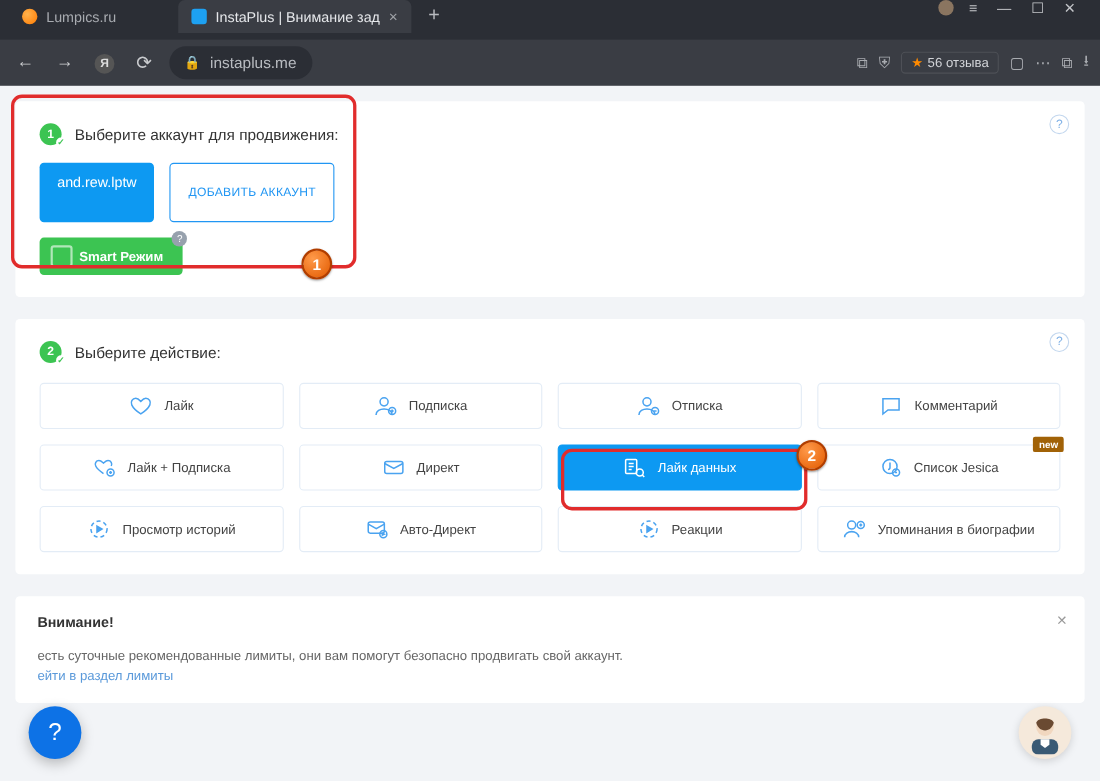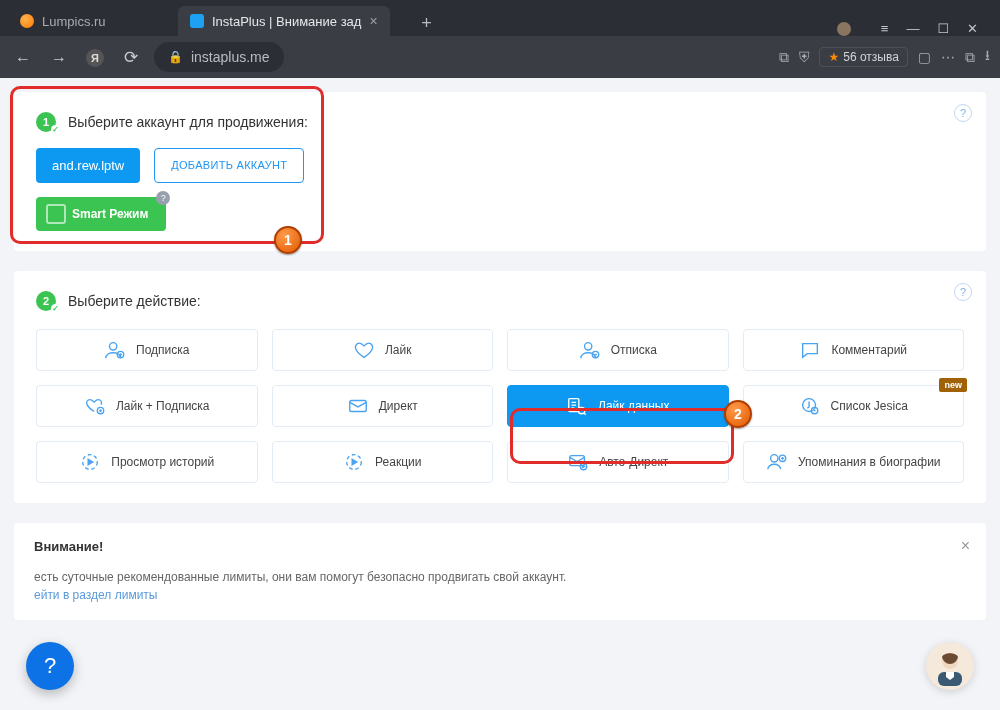--- a/index.html
+++ b/index.html
@@ -1,20 +1,20 @@
 <!DOCTYPE html>
 <html><head>
 <meta charset="utf-8">
 <style>
 * { box-sizing: border-box; margin: 0; padding: 0; font-family: -apple-system, BlinkMacSystemFont, "Segoe UI", Arial, sans-serif; }
 body { width: 1000px; height: 710px; background: #f2f4f7; overflow: hidden; }
 
 
 .browser-top { background: #2b2e35; color: #c7c9cc; }
-.tabs-row { display: flex; align-items: flex-end; height: 36px; padding: 0 8px; gap: 20px; }
+.tabs-row { display: flex; align-items: flex-start; height: 36px; padding: 0 8px; gap: 4px; }
 .tab { display: flex; align-items: center; height: 30px; padding: 0 12px; border-radius: 6px 6px 0 0; font-size: 13px; gap: 8px; min-width: 150px; cursor: pointer; }
 .tab.inactive { color: #a8abb0; }
 .tab.active { background: #3a3d44; color: #e5e7ea; }
 .tab-favicon { width: 14px; height: 14px; display: inline-flex; align-items: center; justify-content: center; }
 .tab-close { font-size: 14px; color: #9ea1a6; cursor: pointer; margin-left: auto; }
 .new-tab { width: 26px; height: 26px; display: flex; align-items: center; justify-content: center; font-size: 18px; color: #b8babf; cursor: pointer; margin-left: 4px; }
 .tabs-spacer { flex: 1; }
 .win-ctrl { display: flex; gap: 18px; padding-right: 14px; color: #c4c6ca; }
 .win-btn { cursor: pointer; font-size: 13px; }
 
@@ -35,21 +35,21 @@
 .page { background: #f2f4f7; padding: 14px 14px 0 14px; height: calc(710px - 78px); overflow: hidden; position: relative; }
 .card { background: #fff; border-radius: 4px; padding: 16px 20px; margin-bottom: 20px; position: relative; }
 .card.pad-lg { padding: 20px 22px; }
 .card-help { position: absolute; top: 12px; right: 14px; width: 18px; height: 18px; border: 1px solid #c3d7ee; border-radius: 50%; color: #7fb0e6; font-size: 11px; display: flex; align-items: center; justify-content: center; cursor: pointer; }
 .step-row { display: flex; align-items: center; gap: 12px; }
 .step-badge { width: 20px; height: 20px; border-radius: 50%; background: #3cc452; color: #fff; font-size: 11px; font-weight: 600; display: flex; align-items: center; justify-content: center; position: relative; }
 .step-badge::after { content: "✓"; position: absolute; right: -4px; bottom: -2px; font-size: 8px; color: #3cc452; background: #fff; border-radius: 50%; width: 9px; height: 9px; line-height: 9px; text-align: center; }
 .step-title { font-size: 14px; color: #333; }
 .accounts-row { display: flex; gap: 14px; margin-top: 16px; }
 .acct-btn { background: #0d99f2; color: #fff; border-radius: 4px; padding: 10px 16px; font-size: 13px; cursor: pointer; }
-.add-acct-btn { border: 1px solid #2196f3; color: #2196f3; border-radius: 4px; padding: 10px 16px; font-size: 11px; letter-spacing: 0.3px; cursor: pointer; }
+.add-acct-btn { border: 1px solid #2196f3; color: #2196f3; border-radius: 4px; padding: 20px 16px; font-size: 11px; letter-spacing: 0.3px; cursor: pointer; }
 .smart-row { margin-top: 14px; position: relative; display: inline-block; }
 .smart-btn { background: #3cc452; color: #fff; border-radius: 4px; padding: 10px 18px 10px 36px; font-size: 12px; font-weight: 600; cursor: pointer; position: relative; display: inline-block; }
 .smart-btn::before { content: ""; position: absolute; left: 10px; top: 50%; transform: translateY(-50%); width: 16px; height: 16px; border: 2px solid rgba(255,255,255,0.6); border-radius: 3px; }
 .smart-help { width: 14px; height: 14px; border-radius: 50%; background: #97a1ad; color: #fff; font-size: 9px; display: flex; align-items: center; justify-content: center; position: absolute; top: -6px; right: -4px; cursor: pointer; }
 
 
 .annot-red { border: 3px solid #e12c2c; border-radius: 10px; position: absolute; pointer-events: none; }
 .annot-badge { position: absolute; width: 28px; height: 28px; border-radius: 50%; background: radial-gradient(circle at 35% 30%, #ff9a4a, #e25a00); border: 2px solid #b03e00; color: #fff; font-weight: 700; font-size: 14px; display: flex; align-items: center; justify-content: center; box-shadow: 0 1px 2px rgba(0,0,0,0.4); pointer-events: none; }
 
 
@@ -146,36 +146,36 @@
     <div class="card-help">?</div>
     <div class="step-row">
       <div class="step-badge">2</div>
       <div class="step-title">Выберите действие:</div>
     </div>
     <div class="actions-grid">
 
       <div class="action-card">
         <span class="action-icon">
             <svg viewBox="0 0 24 24" fill="none" stroke="#4aa3f0" stroke-width="1.5">
+              <path d="M12 20s-7-4.5-9-9c-1.3-3 .6-6.5 4-6.5 2 0 3.3 1.3 5 3 1.7-1.7 3-3 5-3 3.4 0 5.3 3.5 4 6.5-2 4.5-9 9-9 9z"></path>
+            </svg>
+          </span>
+        <span>Лайк</span>
+      </div>
+
+      <div class="action-card">
+        <span class="action-icon">
+            <svg viewBox="0 0 24 24" fill="none" stroke="#4aa3f0" stroke-width="1.5">
               <circle cx="10" cy="8" r="4"></circle>
               <path d="M2 21c0-4 4-6 8-6s8 2 8 6"></path>
               <circle cx="18" cy="17" r="3.5"></circle>
               <path d="M18 15.5v3M16.5 17h3"></path>
             </svg>
           </span>
         <span>Подписка</span>
-      </div>
-
-      <div class="action-card">
-        <span class="action-icon">
-            <svg viewBox="0 0 24 24" fill="none" stroke="#4aa3f0" stroke-width="1.5">
-              <path d="M12 20s-7-4.5-9-9c-1.3-3 .6-6.5 4-6.5 2 0 3.3 1.3 5 3 1.7-1.7 3-3 5-3 3.4 0 5.3 3.5 4 6.5-2 4.5-9 9-9 9z"></path>
-            </svg>
-          </span>
-        <span>Лайк</span>
       </div>
 
       <div class="action-card">
         <span class="action-icon">
             <svg viewBox="0 0 24 24" fill="none" stroke="#4aa3f0" stroke-width="1.5">
               <circle cx="10" cy="8" r="4"></circle>
               <path d="M2 21c0-4 4-6 8-6s8 2 8 6"></path>
               <circle cx="18" cy="17" r="3.5"></circle>
               <path d="M16.5 17h3"></path>
             </svg>
@@ -244,37 +244,37 @@
               <circle cx="12" cy="12" r="8" stroke-dasharray="4 3"></circle>
               <path d="M10 9l5 3-5 3z" fill="#4aa3f0"></path>
             </svg>
           </span>
         <span>Просмотр историй</span>
       </div>
 
       <div class="action-card">
         <span class="action-icon">
             <svg viewBox="0 0 24 24" fill="none" stroke="#4aa3f0" stroke-width="1.5">
-              <circle cx="12" cy="12" r="8" stroke-dasharray="4 3"></circle>
-              <path d="M10 9l5 3-5 3z" fill="#4aa3f0"></path>
-            </svg>
-          </span>
-        <span>Реакции</span>
-      </div>
-
-      <div class="action-card">
-        <span class="action-icon">
-            <svg viewBox="0 0 24 24" fill="none" stroke="#4aa3f0" stroke-width="1.5">
               <rect x="3" y="5" width="16" height="11" rx="2"></rect>
               <path d="M3 7l8 4.5L19 7"></path>
               <circle cx="18" cy="17" r="3.5"></circle>
               <path d="M17 16l2 1-2 1z" fill="#4aa3f0"></path>
             </svg>
           </span>
         <span>Авто-Директ</span>
+      </div>
+
+      <div class="action-card">
+        <span class="action-icon">
+            <svg viewBox="0 0 24 24" fill="none" stroke="#4aa3f0" stroke-width="1.5">
+              <circle cx="12" cy="12" r="8" stroke-dasharray="4 3"></circle>
+              <path d="M10 9l5 3-5 3z" fill="#4aa3f0"></path>
+            </svg>
+          </span>
+        <span>Реакции</span>
       </div>
 
       <div class="action-card">
         <span class="action-icon">
             <svg viewBox="0 0 24 24" fill="none" stroke="#4aa3f0" stroke-width="1.5">
               <circle cx="9" cy="8" r="4"></circle>
               <path d="M2 20c0-3.5 3.5-5.5 7-5.5s7 2 7 5.5"></path>
               <circle cx="18" cy="8" r="3.5"></circle>
               <path d="M18 6.5v3M16.5 8h3"></path>
             </svg>

